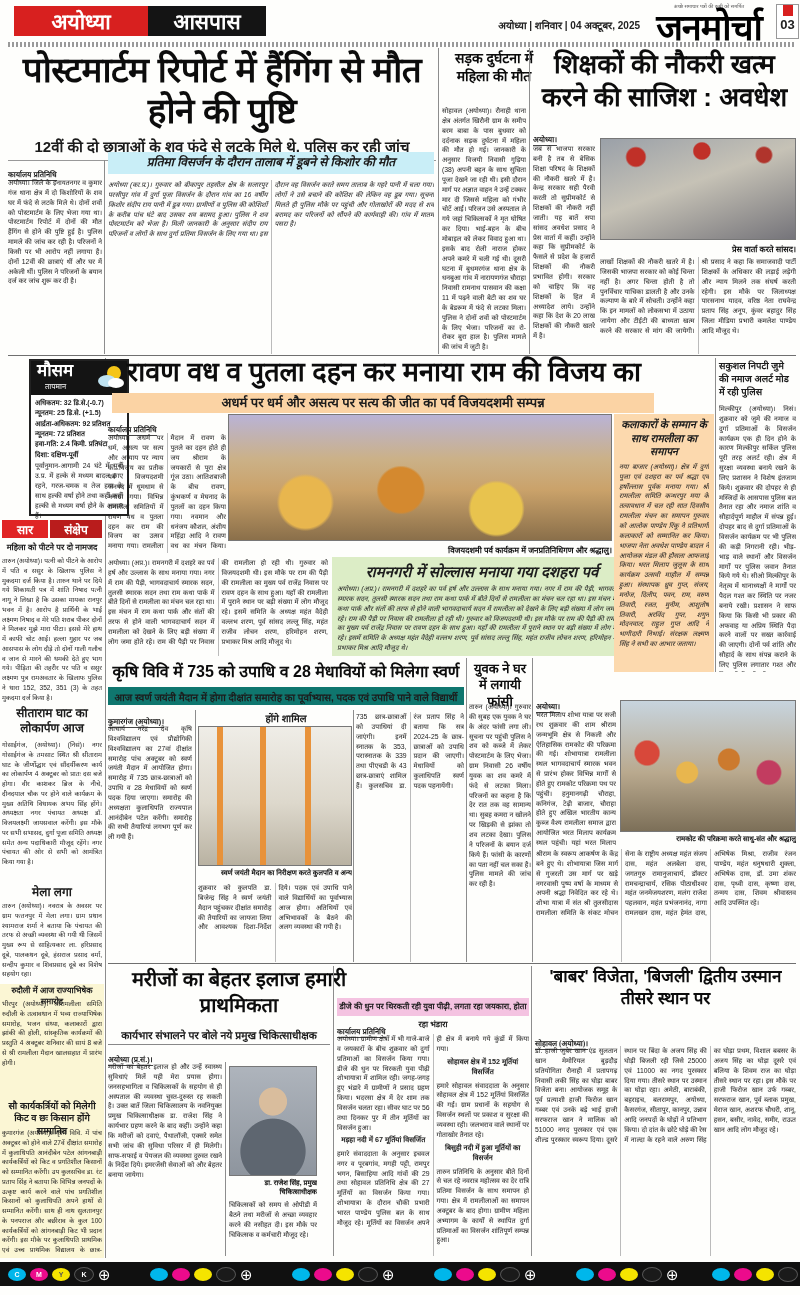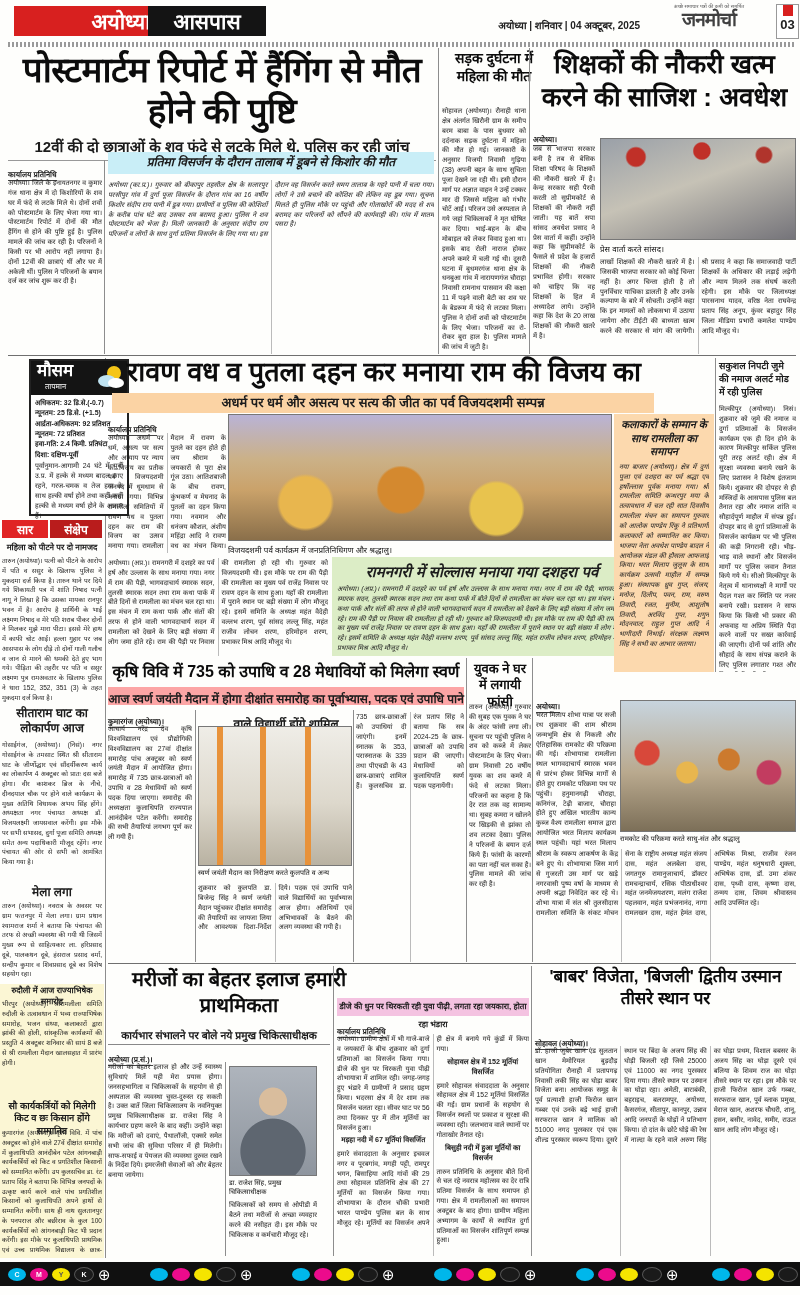--- a/index.html
+++ b/index.html
@@ -4,50 +4,50 @@
 <style>
   html,body{margin:0;padding:0;background:#e8e8e4;}
   #page{position:relative;width:800px;height:1295px;background:#fefefc;margin:0 auto;
         font-family:"Liberation Sans","DejaVu Sans",sans-serif;color:#1c1c1c;overflow:hidden;}
   .abs{position:absolute;}
   
   .ed-box{display:flex;align-items:center;justify-content:center;color:#fff;font-weight:800;font-size:21px;}
   .ed-red{background:#d8201f;}
   .ed-black{background:#141414;}
   .dateline{font-size:10px;font-weight:700;text-align:right;color:#222;}
-  .masthead{font-size:19px;font-weight:800;color:#404040;text-align:center;letter-spacing:-1px;line-height:1;}
+  .masthead{font-size:36px;font-weight:800;color:#000000;text-align:center;letter-spacing:-1px;line-height:1;}
   .tagline{font-size:5px;color:#555;text-align:center;white-space:nowrap;overflow:hidden;}
   .pagebox{border:1px solid #999;background:#fff;text-align:center;}
   .pagebox .flag{width:10px;height:11px;background:#d8201f;margin:0 auto;}
   .pagebox .num{font-size:13px;font-weight:700;color:#222;line-height:18px;}
   .striperule{background:repeating-linear-gradient(90deg,#9a9a9a 0 2px,#fff 2px 4px);}
   
   .vl{background:#8d8d8d;width:1px;}
   .hl{background:#6f6f6f;height:1px;}
   
   .h-main{font-size:35px;font-weight:800;text-align:center;line-height:1.16;color:#0c0c0c;letter-spacing:-0.5px;}
   .h-right{font-size:26px;font-weight:800;text-align:center;line-height:1.25;color:#0c0c0c;}
   .h-banner{font-size:27px;font-weight:800;text-align:center;color:#0c0c0c;line-height:1.1;}
   .h-mid{font-size:16px;font-weight:800;text-align:center;color:#0c0c0c;}
   .h-col{font-size:14px;font-weight:800;text-align:center;line-height:1.25;color:#0c0c0c;}
   .h-bottom{font-size:20px;font-weight:800;text-align:center;line-height:1.3;color:#0c0c0c;}
   .h-v{font-size:13px;font-weight:800;text-align:center;line-height:1.25;color:#0c0c0c;}
   .sub-main{font-size:15px;font-weight:700;text-align:center;border-bottom:1px solid #999;padding-bottom:4px;}
   .sub-peach{background:#fbd3a4;font-size:13px;font-weight:800;text-align:center;line-height:1.5;}
-  .sub-peach-sm{background:#fca5a5;font-size:12px;font-weight:800;text-align:center;line-height:2.1;}
+  .sub-peach-sm{background:#0f766e;font-size:10px;font-weight:800;text-align:center;line-height:2.1;}
   .sub-cyan{background:#c9eef7;font-size:12px;font-weight:800;font-style:italic;text-align:center;line-height:1.8;}
   .sub-pink{background:#f4c3e1;font-size:8px;font-weight:800;text-align:center;line-height:2.2;}
   .sub-doc{font-size:10.5px;font-weight:800;text-align:center;border-bottom:1px solid #888;padding-bottom:2px;}
   
   .byline{font-size:7.5px;font-weight:700;border-bottom:1px solid #444;display:inline-block;padding-bottom:1px;}
   .body{font-size:6.8px;line-height:1.45;text-align:justify;overflow:hidden;}
   .ital{font-style:italic;}
   .cols2{column-count:2;column-gap:7px;column-rule:1px solid #bbb;}
   .cols3{column-count:3;column-gap:7px;column-rule:1px solid #bbb;}
-  .caption{font-size:8px;font-weight:400;text-align:left;color:#111;overflow:hidden;}
+  .caption{font-size:8px;font-weight:700;text-align:right;color:#111;overflow:hidden;}
   .crosshead{font-weight:800;text-align:center;font-size:7.2px;margin:3px 0;}
   
   .box-green{background:#dcedc6;}
   .box-peach{background:#fcd9ae;}
   .bg-yellow{background:#fbf6d4;}
   .boxpad{padding:4px 5px;box-sizing:border-box;}
   .bx-head{font-size:15px;font-weight:800;font-style:italic;text-align:center;margin-bottom:3px;}
   .bx-head-sm{font-size:10.5px;font-weight:800;font-style:italic;text-align:center;margin-bottom:3px;line-height:1.3;}
   
   .wbox{border:2px solid #222;background:#fff;box-sizing:border-box;}
@@ -95,21 +95,21 @@
   .printbar{background:#101010;display:flex;align-items:center;}
   .pm-group{position:absolute;top:5px;display:flex;align-items:center;gap:4px;}
   .dot{width:18px;height:13px;border-radius:50%;font-size:7px;font-weight:700;display:flex;align-items:center;justify-content:center;}
   .reg{color:#fff;font-size:15px;line-height:13px;}
 </style>
 </head>
 <body>
 
 <div id="page">
 
-  <div class="abs ed-box ed-red" style="left:14px;top:6px;width:134px;height:30px;padding-left:40px;">अयोध्या</div>
+  <div class="abs ed-box ed-red" style="left:14px;top:6px;width:134px;height:30px;">अयोध्या</div>
   <div class="abs ed-box ed-black" style="left:148px;top:6px;width:118px;height:30px;">आसपास</div>
   <div class="abs dateline" style="left:440px;top:18px;width:200px;">अयोध्या | शनिवार | 04 अक्टूबर, 2025</div>
   <div class="abs tagline" style="left:646px;top:3px;width:126px;">अच्छे समाचार पत्रों की कमी को समर्पित</div>
   <div class="abs masthead" style="left:646px;top:10px;width:126px;">जनमोर्चा</div>
   <div class="abs pagebox" style="left:776px;top:4px;width:21px;height:33px;">
     <div class="flag"></div>
     <div class="num">03</div>
   </div>
   <div class="abs striperule" style="left:8px;top:42px;width:788px;height:5px;"></div>
 

